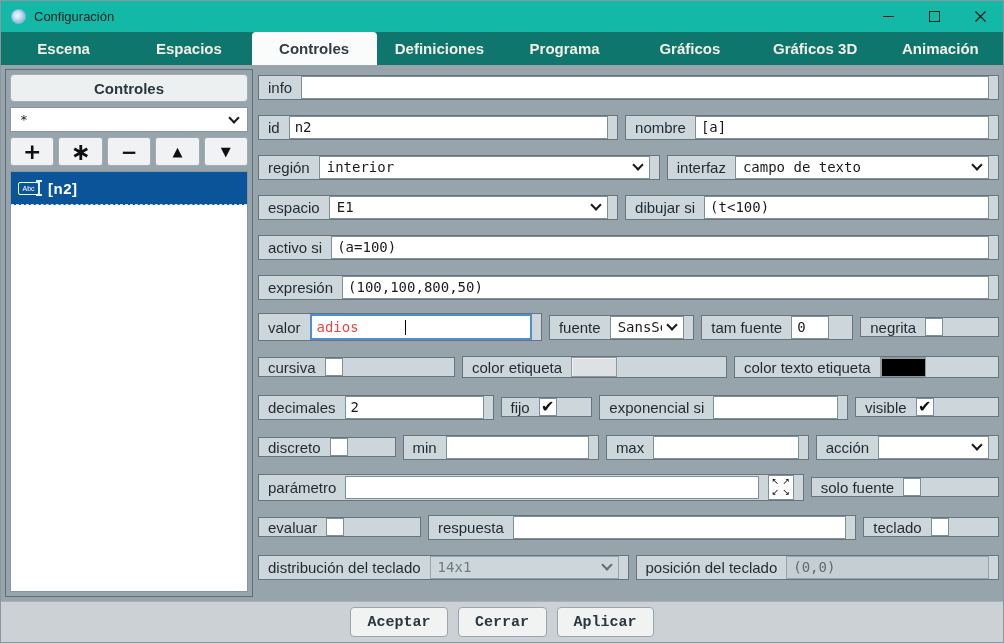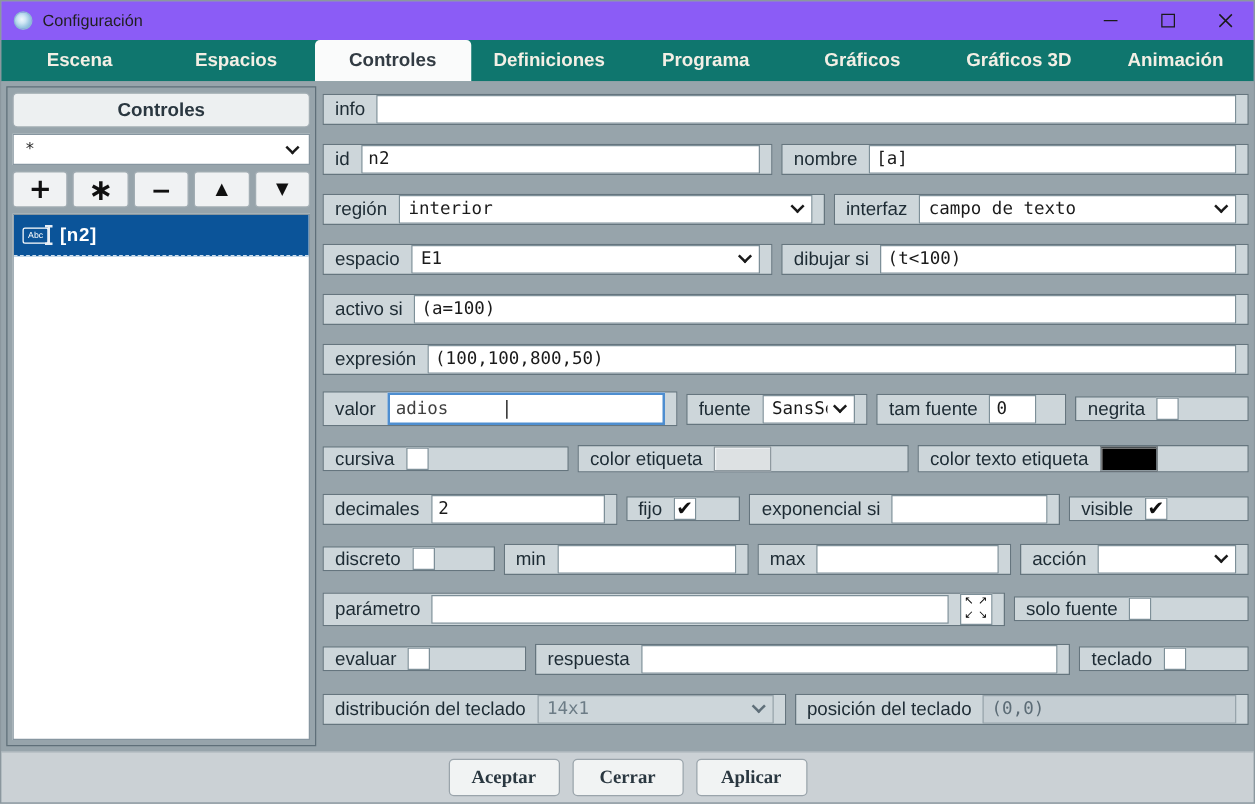--- a/index.html
+++ b/index.html
@@ -1,21 +1,21 @@
 <!DOCTYPE html>
 <html><head>
 <meta charset="utf-8">
 <style>
   * { margin:0; padding:0; box-sizing:border-box; }
   body { background:#e8e8e8; font-family:"Liberation Sans", sans-serif; }
   .window { width:1004px; height:643px; display:flex; flex-direction:column;
             border:1px solid #8b979e; background:#97a4ab; overflow:hidden; }
 
   
-  .titlebar { height:31px; background:#8b5cf6; display:flex; align-items:center; padding:0 0 0 10px; flex:none; }
+  .titlebar { height:31px; background:#14b8a6; display:flex; align-items:center; padding:0 0 0 10px; flex:none; }
   .title-icon { width:15px; height:15px; border-radius:50%; flex:none;
     background: radial-gradient(circle at 42% 42%, #eef7fc 0%, #cfe6f4 30%, #9cc7e2 60%, #6aa7d0 100%);
     border:1px solid #8fb9d6; margin-right:8px; }
   .title-text { font-size:13px; color:#1f1f1f; }
   .win-controls { margin-left:auto; display:flex; height:100%; }
   .win-btn { width:46px; height:100%; display:flex; align-items:center; justify-content:center;
              background:transparent; border:none; cursor:default; }
   .min-glyph { width:11px; height:1px; background:#1a1a1a; display:block; }
   .max-glyph { width:11px; height:11px; border:1px solid #1a1a1a; display:block; background:transparent; }
 
@@ -73,37 +73,37 @@
           transform:rotate(45deg); margin-top:-4px; flex:none; margin-left:6px; }
   .chev.gray { border-color:#5f6f79; }
   .cb { width:18px; height:18px; background:#fff; border:1px solid #7d8f98; flex:none;
         display:flex; align-items:center; justify-content:center;
         font-size:16px; font-weight:700; color:#101010; line-height:1;
         font-family:"DejaVu Sans", sans-serif; cursor:default; overflow:visible; }
   .swatch { width:46px; height:20px; border:1px solid #8e999f; flex:none; cursor:default;
             box-shadow: inset 1px 1px 0 rgba(255,255,255,0.6); }
   .textfield { flex:1; min-width:0; height:26px; border:2px solid #4e8ed0; background:#fff;
                display:flex; align-items:center; padding:0 5px;
-               font:14px "DejaVu Sans Mono", monospace; color:#404040;gap:46px; }
+               font:14px "DejaVu Sans Mono", monospace; color:#ef4444;gap:46px; }
   .caret { width:1px; height:15px; background:#000; flex:none; }
   .expand-btn { width:26px; height:25px; flex:none; background:#fff; border:1px solid #7d8f98;
                 display:grid; grid-template-columns:1fr 1fr; place-items:center;
                 font-size:9px; line-height:1; color:#000; padding:1px; cursor:default;
                 font-family:"DejaVu Sans", sans-serif; }
   .select.sel-disabled { background:#cdd6da; border-color:#97a4ab; color:#6c7c86; }
   .txt-disabled { flex:1; min-width:0; height:23px; background:#c5ced3; border:1px solid #97a4ab;
                   display:flex; align-items:center; padding:0 6px;
                   font:14px "DejaVu Sans Mono", monospace; color:#5c6c76; }
 
   
   .footer { height:41px; flex:none; background:#cbd1d5; border-top:1px solid #a7b1b8;
             display:flex; align-items:center; justify-content:center; gap:10px; }
   .f-btn { min-width:89px; height:30px; background:#f1f3f3; border:1px solid #9aa4ab; border-radius:4px;
            font-weight:700; font-size:15px; color:#2a3740; padding:0 16px; cursor:default;
-           font-family:Liberation Serif, serif; }
+           font-family:Liberation Mono, monospace; }
 </style>
 </head>
 <body>
 
 <div class="window">
 
   <div class="titlebar">
     <span class="title-icon"></span>
     <span class="title-text">Configuración</span>
     <div class="win-controls">

